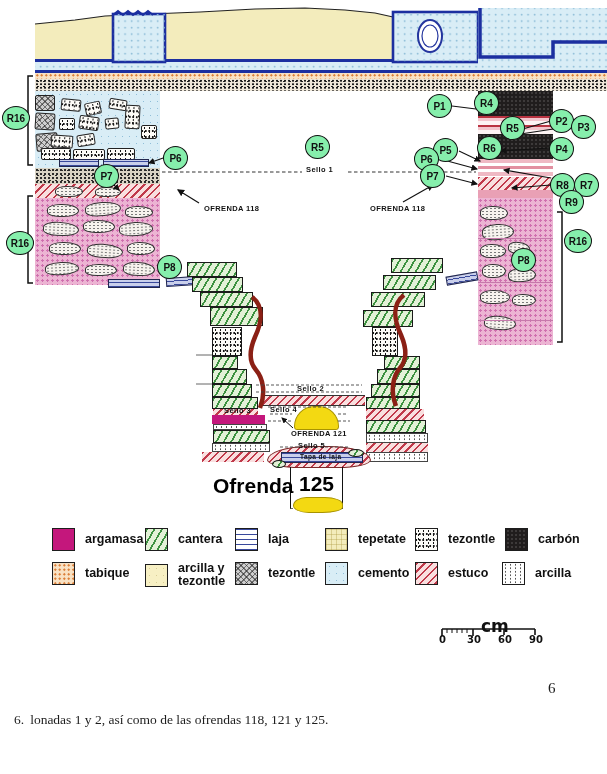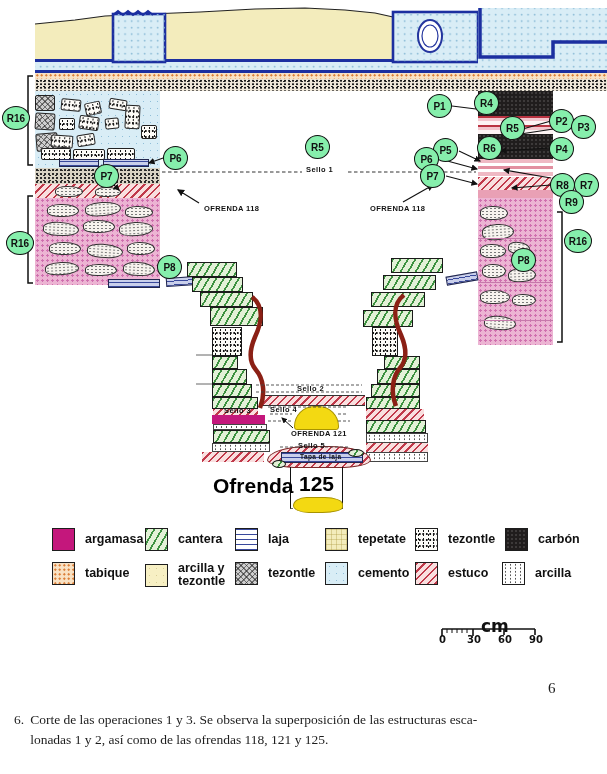--- a/index.html
+++ b/index.html
@@ -334,18 +334,17 @@
     <div class="scalenum" style="left:439px;top:634px">0</div>
     <div class="scalenum" style="left:467px;top:634px">30</div>
     <div class="scalenum" style="left:498px;top:634px">60</div>
     <div class="scalenum" style="left:529px;top:634px">90</div>
   </div>
 
   <div id="pagenum">6</div>
   <div id="caption">
     <div style="flex:0 0 auto">6.</div>
     <div>
-      <div>Corte de las operaciones 1 y 3. Se observa la superposición de las estructuras esca-</div>
       <div>lonadas 1 y 2, así como de las ofrendas 118, 121 y 125.</div>
     </div>
   </div>
 
 </div>
 
 </body></html>

